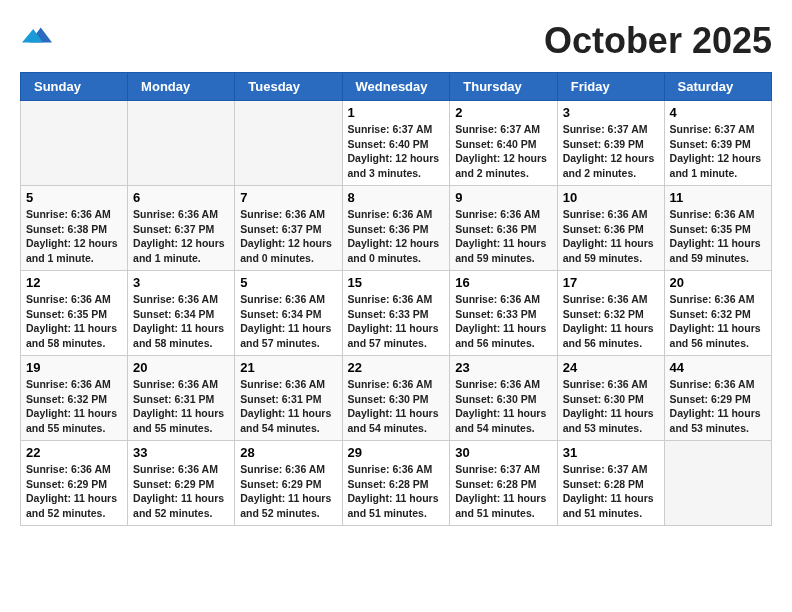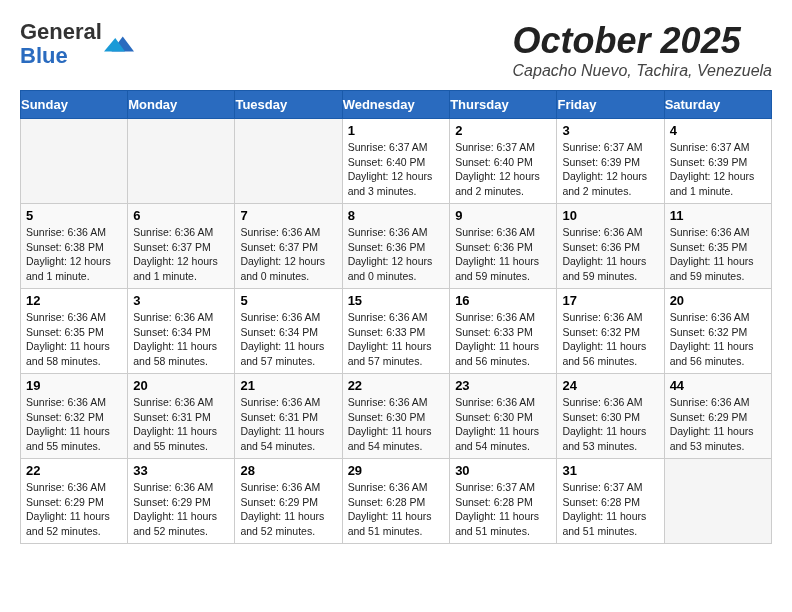--- a/index.html
+++ b/index.html
@@ -26,41 +26,40 @@
       line-height: 1.1;
     }
     .logo-general { color: #333; }
     .logo-blue { color: #2a6bbf; }
     .logo-icon {
       width: 30px;
       height: 30px;
       margin-left: 2px;
     }
     .title-block {
-      text-align: left;
-      font-style: italic;
+      text-align: center;
     }
     .month-title {
       font-size: 36px;
       font-weight: bold;
       color: #222;
     }
     .subtitle {
       font-size: 16px;
       color: #444;
     }
     .calendar {
       width: 100%;
       border-collapse: collapse;
       font-size: 11px;
     }
     .calendar th {
       background-color: #2a6bbf;
       color: #fff;
-      padding: 6px 0;
+      padding: 6px 13px;
       text-align: left;
       font-size: 13px;
       font-weight: bold;
       border: 1px solid #1a5aaa;
       margin-top: 40px;
     }
     .calendar td {
       border: 1px solid #ccc;
       vertical-align: top;
       padding: 4px 5px;
@@ -73,47 +72,43 @@
     }
     .day-num {
       font-weight: bold;
       font-size: 13px;
       margin-bottom: 2px;
     }
     .day-info {
       font-size: 10.5px;
       color: #222;
       line-height: 1.4;
+      font-weight: bold;
     }
     .empty-cell {
       background: #f5f5f5 !important;
     }
     .week-row td { height: 85px; }
   </style>
 </head>
 <body>
 
 <div class="header">
   <div class="logo">
     <div>
       <div style="display:flex;align-items:center;">
-        <div class="logo-text">
-          <span class="logo-general">General</span><br>
-          <span class="logo-blue">Blue</span>
-        </div>
         <svg class="logo-icon" viewBox="0 0 40 40">
           <polygon points="10,30 25,10 40,30" fill="#2a6bbf"></polygon>
           <polygon points="0,30 15,12 28,30" fill="#1a9ad7"></polygon>
         </svg>
       </div>
     </div>
   </div>
   <div class="title-block">
     <div class="month-title">October 2025</div>
-    <div class="subtitle">Capacho Nuevo, Tachira, Venezuela</div>
   </div>
 </div>
 
 <table class="calendar">
   <thead>
     <tr>
     <th>Sunday</th>
         <th>Monday</th>
         <th>Tuesday</th>
         <th>Wednesday</th>

